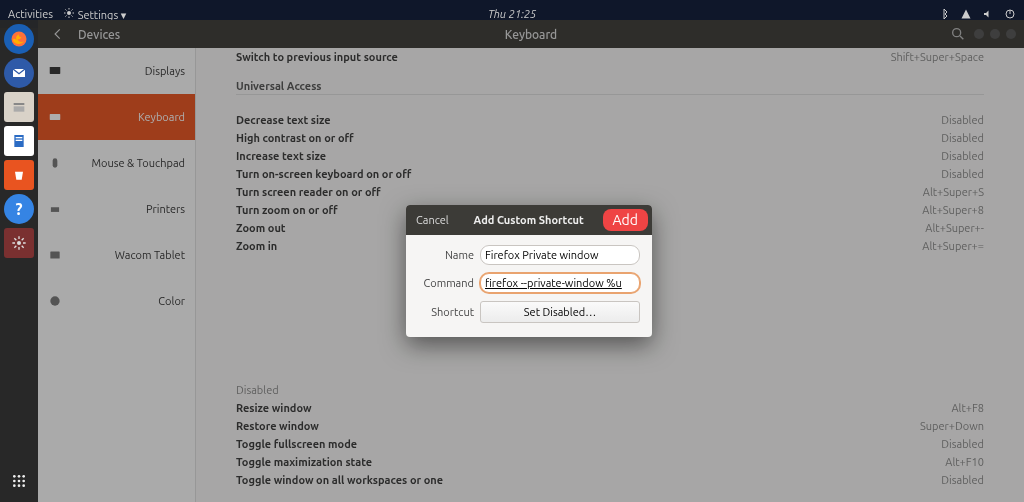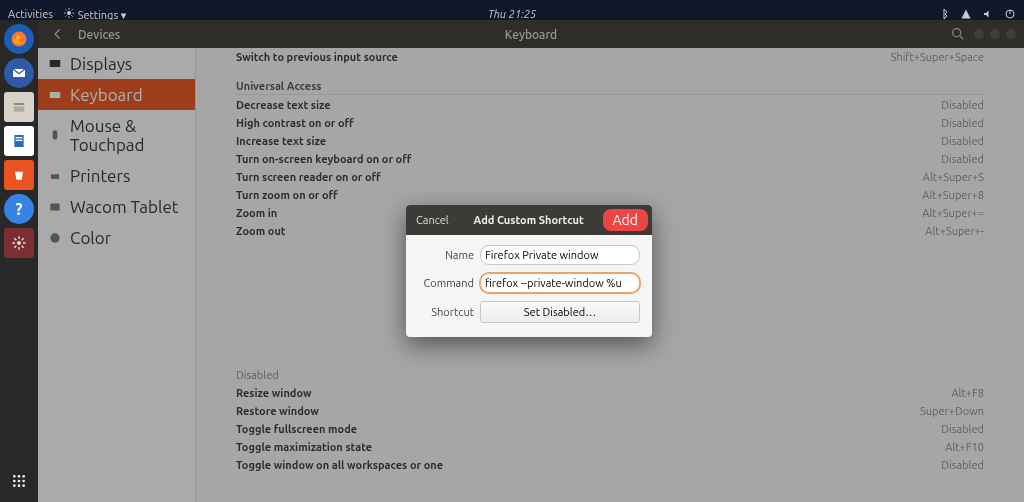--- a/index.html
+++ b/index.html
@@ -27,44 +27,44 @@
   .hb-title-local { font-weight: 500; }
   .hb-title-center { position: absolute; left: 50%; transform: translateX(-50%); font-weight: 500; }
   .hb-right { margin-left: auto; display: flex; align-items: center; gap: 8px; padding-right: 8px; }
   .hb-icon { width: 16px; height: 16px; fill: #bbb; }
   .wc { display: flex; gap: 6px; }
   .wc span { width: 10px; height: 10px; border-radius: 50%; background: #555; display: inline-block; }
 
   
   .wbody { flex: 1; display: flex; overflow: hidden; }
   .sidebar { width: 158px; background: #fafafa; border-right: 1px solid #ddd; }
-  .sb-item { display: flex; align-items: center; gap: 8px; padding: 6px 10px; font-size: 17px; color: #333; cursor: pointer; }
+  .sb-item { display: flex; align-items: center; gap: 8px; padding: 16px 10px; font-size: 11px; color: #333; cursor: pointer; justify-content: space-between; }
   .sb-item.selected { background: #e95420; color: #fff; }
   .sb-icon { width: 14px; height: 14px; fill: #777; flex-shrink:0; }
   .sb-item.selected .sb-icon { fill: #fff; }
 
   .content { flex: 1; overflow: auto; padding: 0 40px 20px 40px; }
-  .section-title { font-size: 11px; font-weight: 600; color: #555; margin: 14px 0 1px; border-bottom: 1px solid #ddd; padding-bottom: 2px; }
+  .section-title { font-size: 11px; font-weight: 600; color: #555; margin: 14px 0 16px; border-bottom: 1px solid #ddd; padding-bottom: 2px; }
   .row { display: flex; justify-content: space-between; padding: 3px 0; font-size: 11px; }
   .row .k { font-weight: 600; color: #3a3a3a; }
   .row .v { color: #888; }
 
   
   .overlay { position: absolute; inset: 20px 0 0 38px; background: rgba(20,20,20,0.35); }
 
   
   .dialog { position: absolute; width: 246px; left: 406px; top: 205px; background: #f6f5f4; border-radius: 4px; box-shadow: 0 8px 24px rgba(0,0,0,0.5); overflow: hidden; }
   .dlg-header { height: 30px; background: #3c3b37; color: #eee; display: flex; align-items: center; justify-content: space-between; padding: 0 4px; font-size: 11px; }
   .dlg-header .cancel { background: transparent; border: none; color: #ddd; font-size: 11px; cursor: pointer; padding: 4px 6px;}
   .dlg-header .title { font-weight: 600; }
   .dlg-header .add { background: #ef4444; color: #fff; border: none; border-radius: 8px; padding: 3px 10px; font-size: 14px; cursor: pointer;}
   .dlg-body { padding: 10px 12px 14px; display: grid; grid-template-columns: 56px 1fr; row-gap: 8px; column-gap: 6px; align-items: center; }
   .dlg-body label { font-size: 11px; color: #444; text-align: right; }
   .dlg-body input[type=text] { width: 100%; font-size: 11px; padding: 3px 4px; border: 1px solid #c9c5c1; border-radius: 9px; background: #fff;}
-  .dlg-body input.focused { border-color: #e9a36f; box-shadow: 0 0 0 1px #e9a36f; outline: none;}
+  .dlg-body input.focused { border-color: #e9a36f; box-shadow: 0 0 0 1px #e9a36f; outline: none; text-decoration: underline;}
   .dlg-body button.setshort { width: 100%; font-size: 11px; padding: 4px; border: 1px solid #c9c5c1; border-radius: 3px; background: linear-gradient(#fafafa,#ececec); cursor: pointer;}
 </style>
 </head>
 <body>
 
 <div class="top-panel">
   <div class="left">
     <span>Activities</span>
     <span>
       <svg class="status-icon" viewBox="0 0 24 24">
@@ -238,26 +238,26 @@
           </div>
           <div class="row">
             <span class="k">Turn screen reader on or off</span>
             <span class="v">Alt+Super+S</span>
           </div>
           <div class="row">
             <span class="k">Turn zoom on or off</span>
             <span class="v">Alt+Super+8</span>
           </div>
           <div class="row">
+            <span class="k">Zoom out</span>
+            <span class="v">Alt+Super+-</span>
+          </div>
+          <div class="row">
             <span class="k">Zoom in</span>
             <span class="v">Alt+Super+=</span>
-          </div>
-          <div class="row">
-            <span class="k">Zoom out</span>
-            <span class="v">Alt+Super+-</span>
           </div>
           <div style="height: 126px;"></div>
           <div class="row">
             <span class="v">Disabled</span>
           </div>
           <div class="row">
             <span class="k">Resize window</span>
             <span class="v">Alt+F8</span>
           </div>
           <div class="row">

